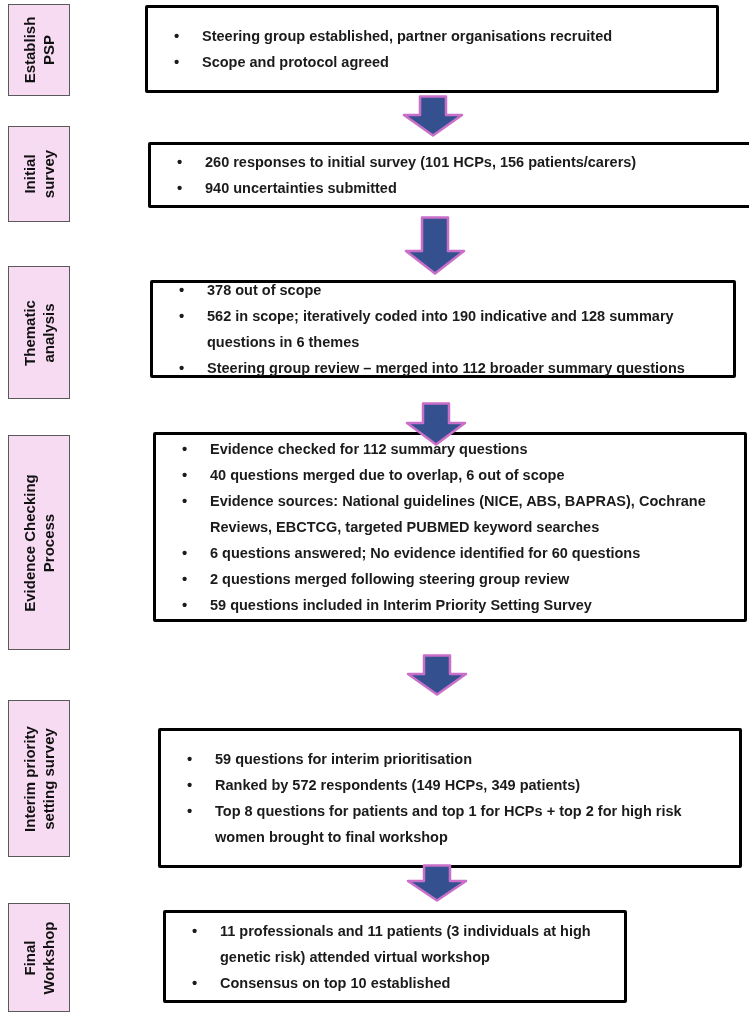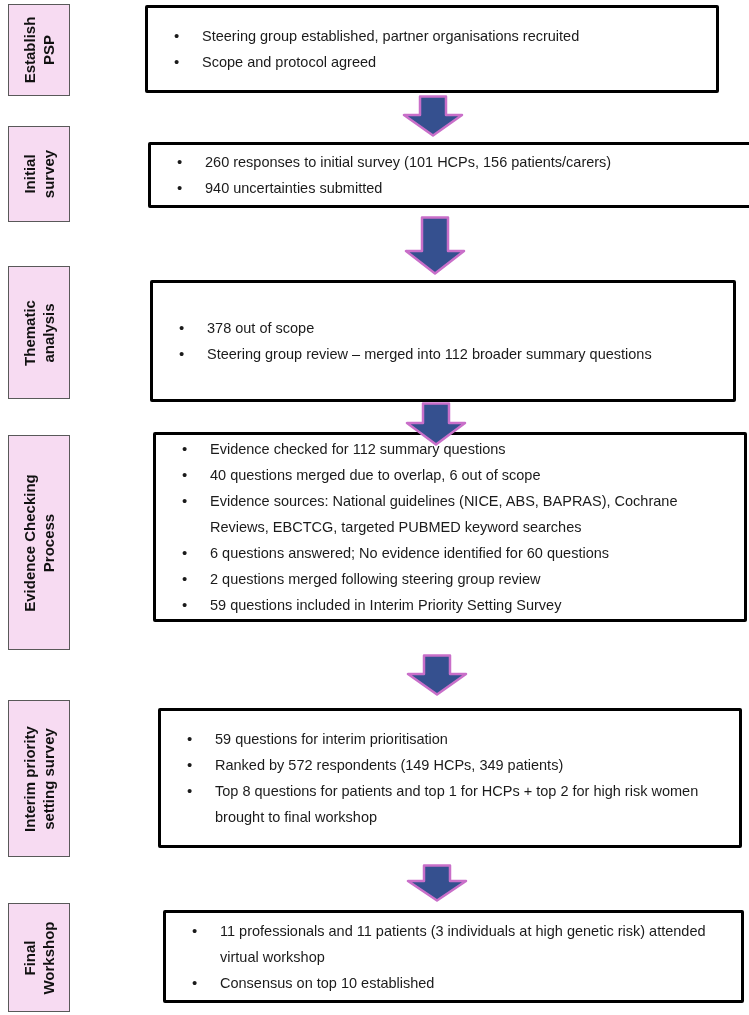--- a/index.html
+++ b/index.html
@@ -32,20 +32,21 @@
   
   .stage-box{
     position:absolute;
     background:#ffffff;
     border:3px solid #000000;
     border-radius:2px;
     box-sizing:border-box;
     display:flex;
     flex-direction:column;
     justify-content:center;
+    font-weight:bold;
   }
   .stage-box ul{
     list-style:none;
     margin:0;
     padding:2px 10px 2px 24px;
   }
   .stage-box li{
     position:relative;
     padding-left:30px;
     font-size:14.5px;
@@ -99,47 +100,48 @@
     </ul>
   </div>
 
   <div class="stage-box" style="left:148px;top:142px;width:671px;height:66px;">
     <ul>
       <li>260 responses to initial survey (101 HCPs, 156 patients/carers)</li>
       <li>940 uncertainties submitted</li>
     </ul>
   </div>
 
-  <div class="stage-box" style="left:150px;top:280px;width:586px;height:122px;">
+  <div class="stage-box" style="left:150px;top:280px;width:586px;height:98px;">
     <ul>
       <li>378 out of scope</li>
+      <li>562 in scope; iteratively coded into 190 indicative and 128 summary questions in 6 themes</li>
       <li>Steering group review – merged into 112 broader summary questions</li>
     </ul>
   </div>
 
   <div class="stage-box" style="left:153px;top:432px;width:594px;height:190px;">
     <ul>
       <li>Evidence checked for 112 summary questions</li>
       <li>40 questions merged due to overlap, 6 out of scope</li>
       <li>Evidence sources: National guidelines (NICE, ABS, BAPRAS), Cochrane Reviews, EBCTCG, targeted PUBMED keyword searches</li>
       <li>6 questions answered; No evidence identified for 60 questions</li>
       <li>2 questions merged following steering group review</li>
       <li>59 questions included in Interim Priority Setting Survey</li>
     </ul>
   </div>
 
-  <div class="stage-box" style="left:158px;top:708px;width:584px;height:140px;">
+  <div class="stage-box" style="left:158px;top:728px;width:584px;height:140px;">
     <ul>
       <li>59 questions for interim prioritisation</li>
       <li>Ranked by 572 respondents (149 HCPs, 349 patients)</li>
       <li>Top 8 questions for patients and top 1 for HCPs + top 2 for high risk women brought to final workshop</li>
     </ul>
   </div>
 
-  <div class="stage-box" style="left:163px;top:910px;width:581px;height:93px;">
+  <div class="stage-box" style="left:163px;top:910px;width:464px;height:93px;">
     <ul>
       <li>11 professionals and 11 patients (3 individuals at high genetic risk) attended virtual workshop</li>
       <li>Consensus on top 10 established</li>
     </ul>
   </div>
 
   <div class="arrow" style="left:402px;top:95px;">
     <svg width="62" height="42" viewBox="0 0 62 42">
       <polygon points="18,1.5 44,1.5 44,20 60,20 31,40.5 2,20 18,20" fill="#35508F" stroke="#C96FC9" stroke-width="2.5" stroke-linejoin="round"></polygon>
     </svg>

